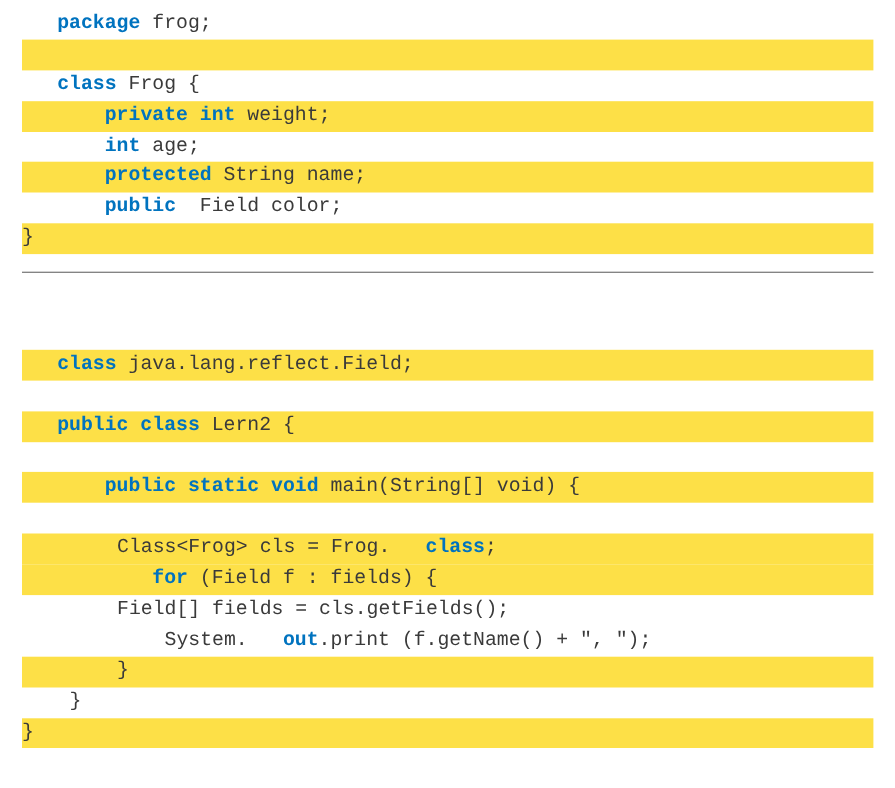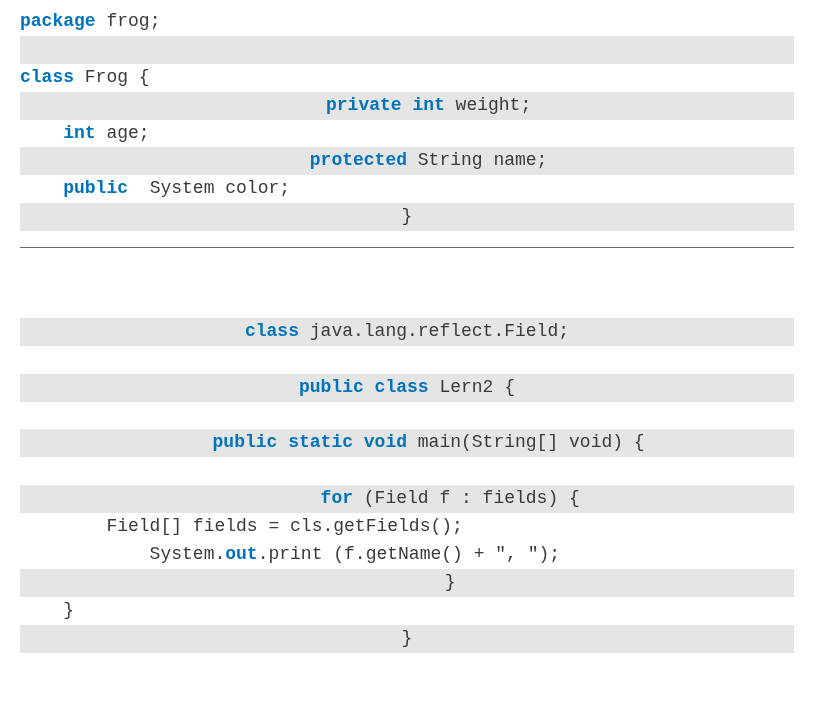--- a/index.html
+++ b/index.html
@@ -17,58 +17,59 @@
       overflow: hidden;
     }
     .code-container {
       padding: 8px 20px;
     }
     .code-line {
       white-space: pre;
       min-height: 1.55em;
     }
     .stripe {
-      background: #e5e5e5;
-      text-align: center;
+      background: #fde047;
     }
     .kw {
       color: #0073bf;
       font-weight: bold;
+      margin-left: 32px;
     }
     .txt {
       color: #3a3a3a;
     }
     .divider {
       border: none;
       border-top: 1px solid #666;
       margin: 8px 20px 6px 20px;
     }
   </style>
 </head>
 <body>
 
 <div class="code-container" id="block1">
     <div class="code-line"><span class="kw">package</span><span class="txt"> frog;</span></div>
     <div class="code-line stripe">&nbsp;</div>
     <div class="code-line"><span class="kw">class</span><span class="txt"> Frog {</span></div>
     <div class="code-line stripe"><span class="txt">    </span><span class="kw">private int</span><span class="txt"> weight;</span></div>
     <div class="code-line"><span class="txt">    </span><span class="kw">int</span><span class="txt"> age;</span></div>
     <div class="code-line stripe"><span class="txt">    </span><span class="kw">protected</span><span class="txt"> String name;</span></div>
-    <div class="code-line"><span class="txt">    </span><span class="kw">public</span><span class="txt">  System color;</span></div>
+    <div class="code-line"><span class="txt">    </span><span class="kw">public</span><span class="txt">  Field color;</span></div>
     <div class="code-line stripe"><span class="txt">}</span></div>
   </div>
 <hr class="divider">
 <div class="code-container" id="block2">
     <div class="code-line">&nbsp;</div>
     <div class="code-line">&nbsp;</div>
     <div class="code-line stripe"><span class="kw">class</span><span class="txt"> java.lang.reflect.Field;</span></div>
     <div class="code-line">&nbsp;</div>
     <div class="code-line stripe"><span class="kw">public class</span><span class="txt"> Lern2 {</span></div>
     <div class="code-line">&nbsp;</div>
     <div class="code-line stripe"><span class="txt">    </span><span class="kw">public static void</span><span class="txt"> main(String[] void) {</span></div>
     <div class="code-line">&nbsp;</div>
+    <div class="code-line stripe"><span class="txt">        Class&lt;Frog&gt; cls = Frog.</span><span class="kw">class</span><span class="txt">;</span></div>
     <div class="code-line stripe"><span class="txt">        </span><span class="kw">for</span><span class="txt"> (Field f : fields) {</span></div>
     <div class="code-line"><span class="txt">        Field[] fields = cls.getFields();</span></div>
     <div class="code-line"><span class="txt">            System.</span><span class="kw">out</span><span class="txt">.print (f.getName() + ", ");</span></div>
     <div class="code-line stripe"><span class="txt">        }</span></div>
     <div class="code-line"><span class="txt">    }</span></div>
     <div class="code-line stripe"><span class="txt">}</span></div>
   </div>
 
 </body></html>

